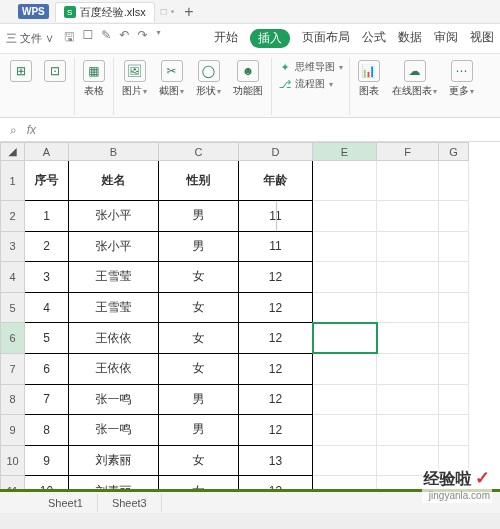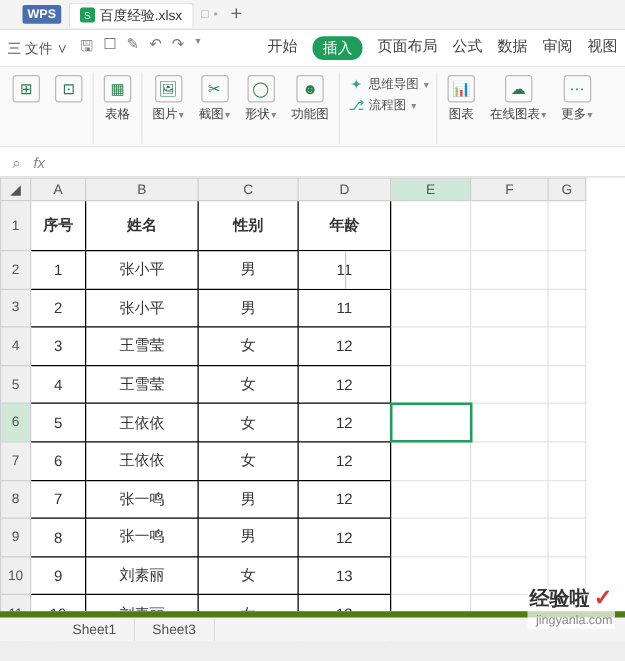--- a/index.html
+++ b/index.html
@@ -187,24 +187,24 @@
   .col-E{width:64px;} .col-F{width:62px;} .col-G{width:30px;}
   
   .split-sub { width:36px; border-left:1px solid #c5c5c5; height:100%; display:inline-block;}
   
   .sheet-tabs {
     position:absolute;
     bottom:16px; left:0; right:0;
     height:24px;
     display:flex;
     align-items:center;
-    border-top:5px solid #4d7c0f;
+    border-top:3px solid #4d7c0f;
     background:#f4f4f4;
     font-size:11px;
-    padding-left:44px;
+    padding-left:34px;
   }
   .sheet-tab {
     padding:3px 14px;
     border-right:1px solid #ddd;
     background:#f4f4f4;
     cursor:pointer;
     color:#555;
   }
   .sheet-tab.active {
     background:#fff;

